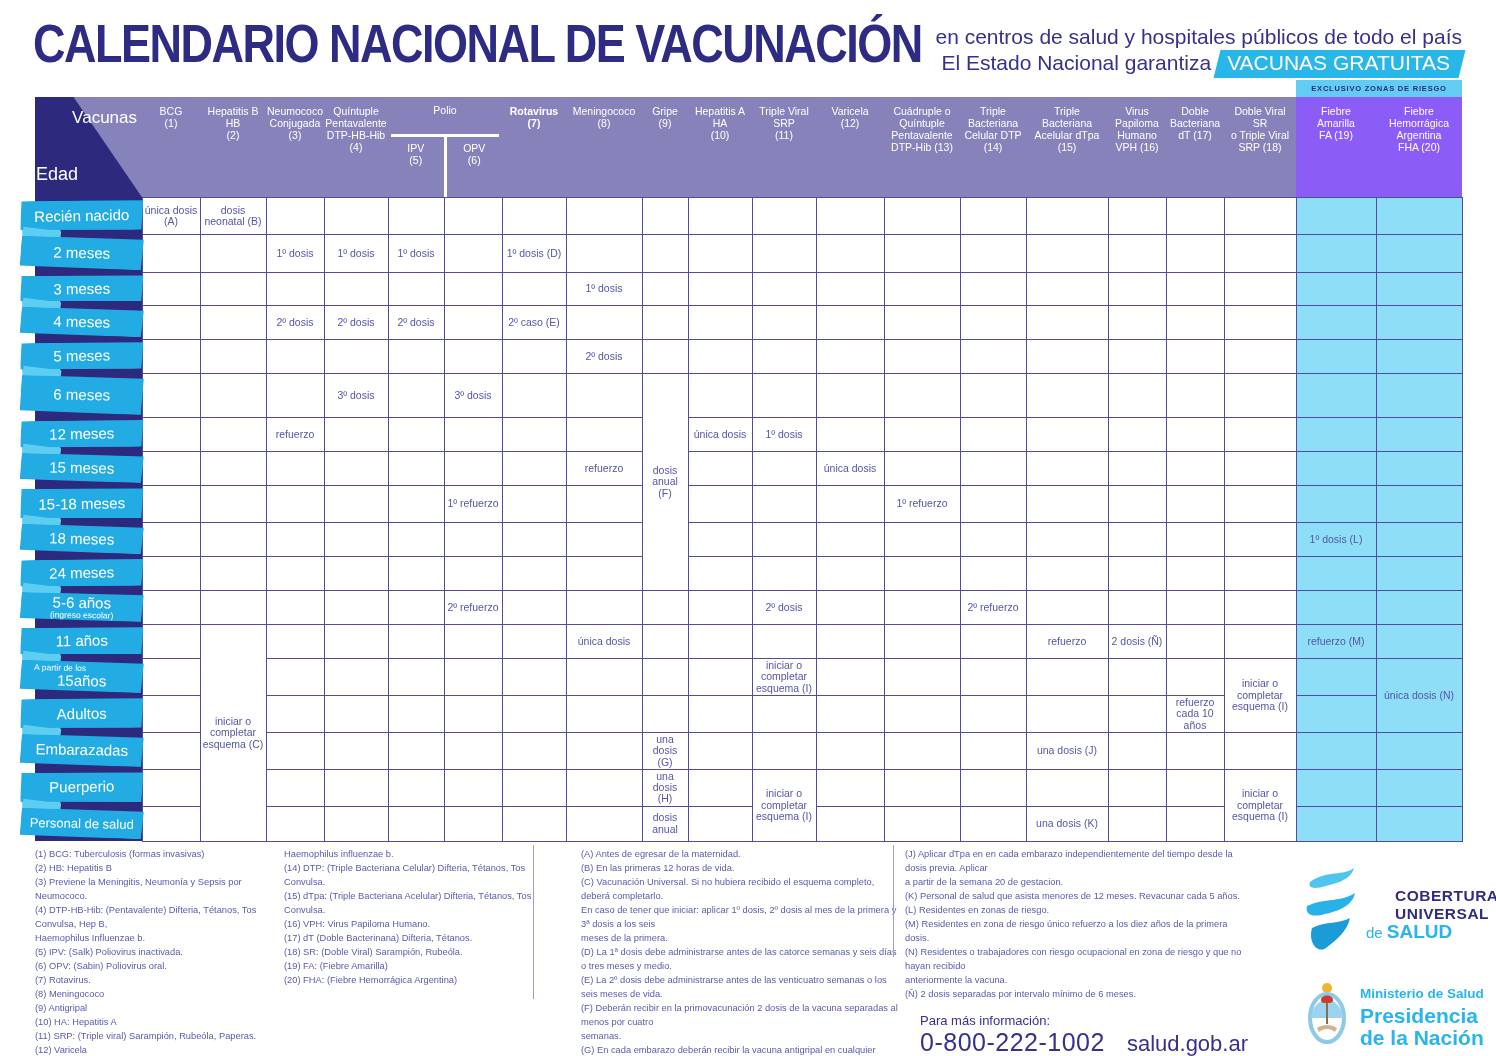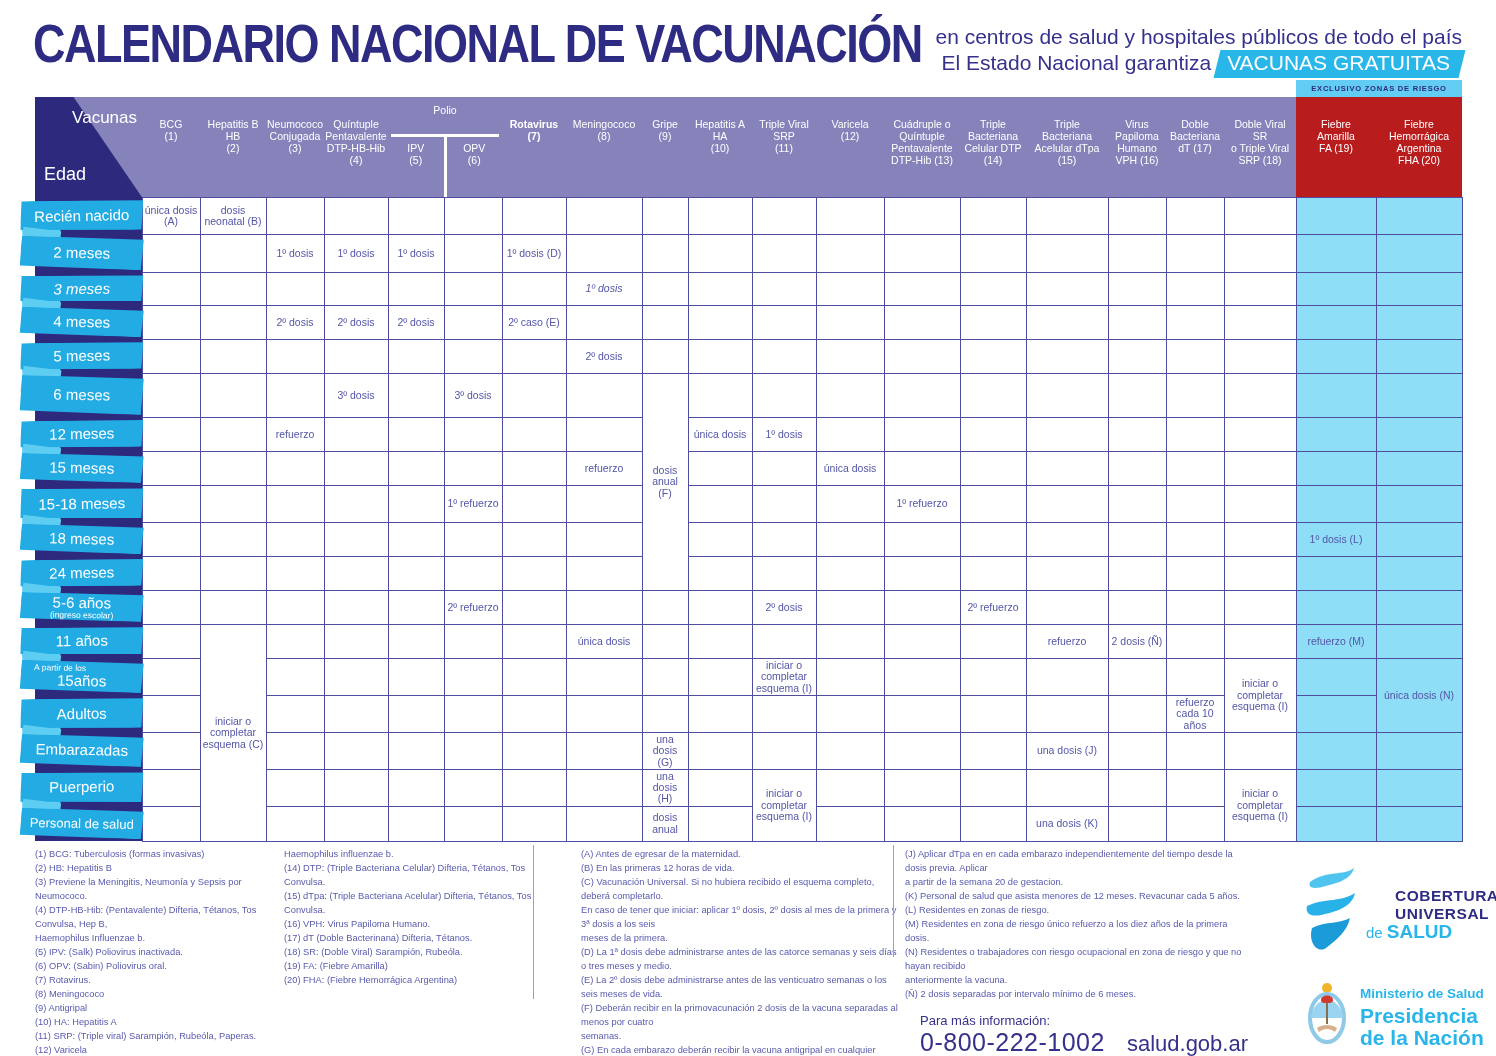--- a/index.html
+++ b/index.html
@@ -23,28 +23,28 @@
   .risk-banner {
     position:absolute; left:1296px; top:80px; width:166px; height:17px;
     background:#63ccf3; color:#2d2a7e; font-size:7.5px; font-weight:bold;
     letter-spacing:.8px; display:flex; align-items:center; justify-content:center;
   }
 
   
   .tablewrap { position:absolute; left:35px; top:97px; }
   table { border-collapse:collapse; table-layout:fixed; width:1427px; }
   thead th { background:#8583ba; color:#fff; font-weight:normal; font-size:10.5px;
-    line-height:1.13; vertical-align:top; padding-top:22px; white-space:pre-line; height:98px; }
+    line-height:1.13; vertical-align:top; padding-top:9px; white-space:pre-line; height:98px; }
   thead th.bold { font-weight:bold; }
-  thead th.risk { background:#b91c1c; }
+  thead th.risk { background:#8b5cf6; }
   th.corner { position:relative; background:#8583ba; padding:0; }
   .corner-wedge { position:absolute; inset:0; background:#2d2a7e;
     clip-path:polygon(0 0, 36% 0, 100% 100%, 0 100%); }
   .corner-vacunas { position:absolute; top:11px; right:5px; font-size:17px; color:#fff; }
-  .corner-edad { position:absolute; bottom:13px; left:9px; font-size:18px; color:#fff; }
+  .corner-edad { position:absolute; bottom:13px; left:1px; font-size:18px; color:#fff; }
 
   th.polio-th { padding:0; padding-top:8px; vertical-align:top; }
   .polio-label { font-size:10.5px; margin-bottom:17px; }
   .polio-line { height:3px; background:#fff; margin:0 3px; }
   .polio-subs { display:flex; height:60px; }
   .polio-subs .ps { flex:1; font-size:10.5px; white-space:pre-line; padding-top:6px; }
   .polio-vdiv { width:3px; background:#fff; }
 
   td.c { border:1px solid #4e4da0; background:#fff; color:#5456a6; font-size:10.5px;
     line-height:1.08; text-align:center; vertical-align:middle; padding:1px 2px; }
@@ -243,21 +243,21 @@
             <td class="c"></td>
             <td class="c"></td>
             <td class="c"></td>
             <td class="c"></td>
             <td class="c"></td>
             <td class="c"></td>
             <td class="c"></td>
             <td class="c risk"></td>
             <td class="c risk"></td>
           </tr>
-          <tr style="height: 33px; font-style: italic;">
+          <tr style="height: 33px;">
             <td class="lbl">
               <div class="shard" style="bottom: -5px; transform: rotate(-7deg);"></div>
               <div class="ribbon" style="transform: rotate(-0.9deg);">
                 <span class="main">3 meses</span>
               </div>
             </td>
             <td class="c"></td>
             <td class="c"></td>
             <td class="c"></td>
             <td class="c"></td>

